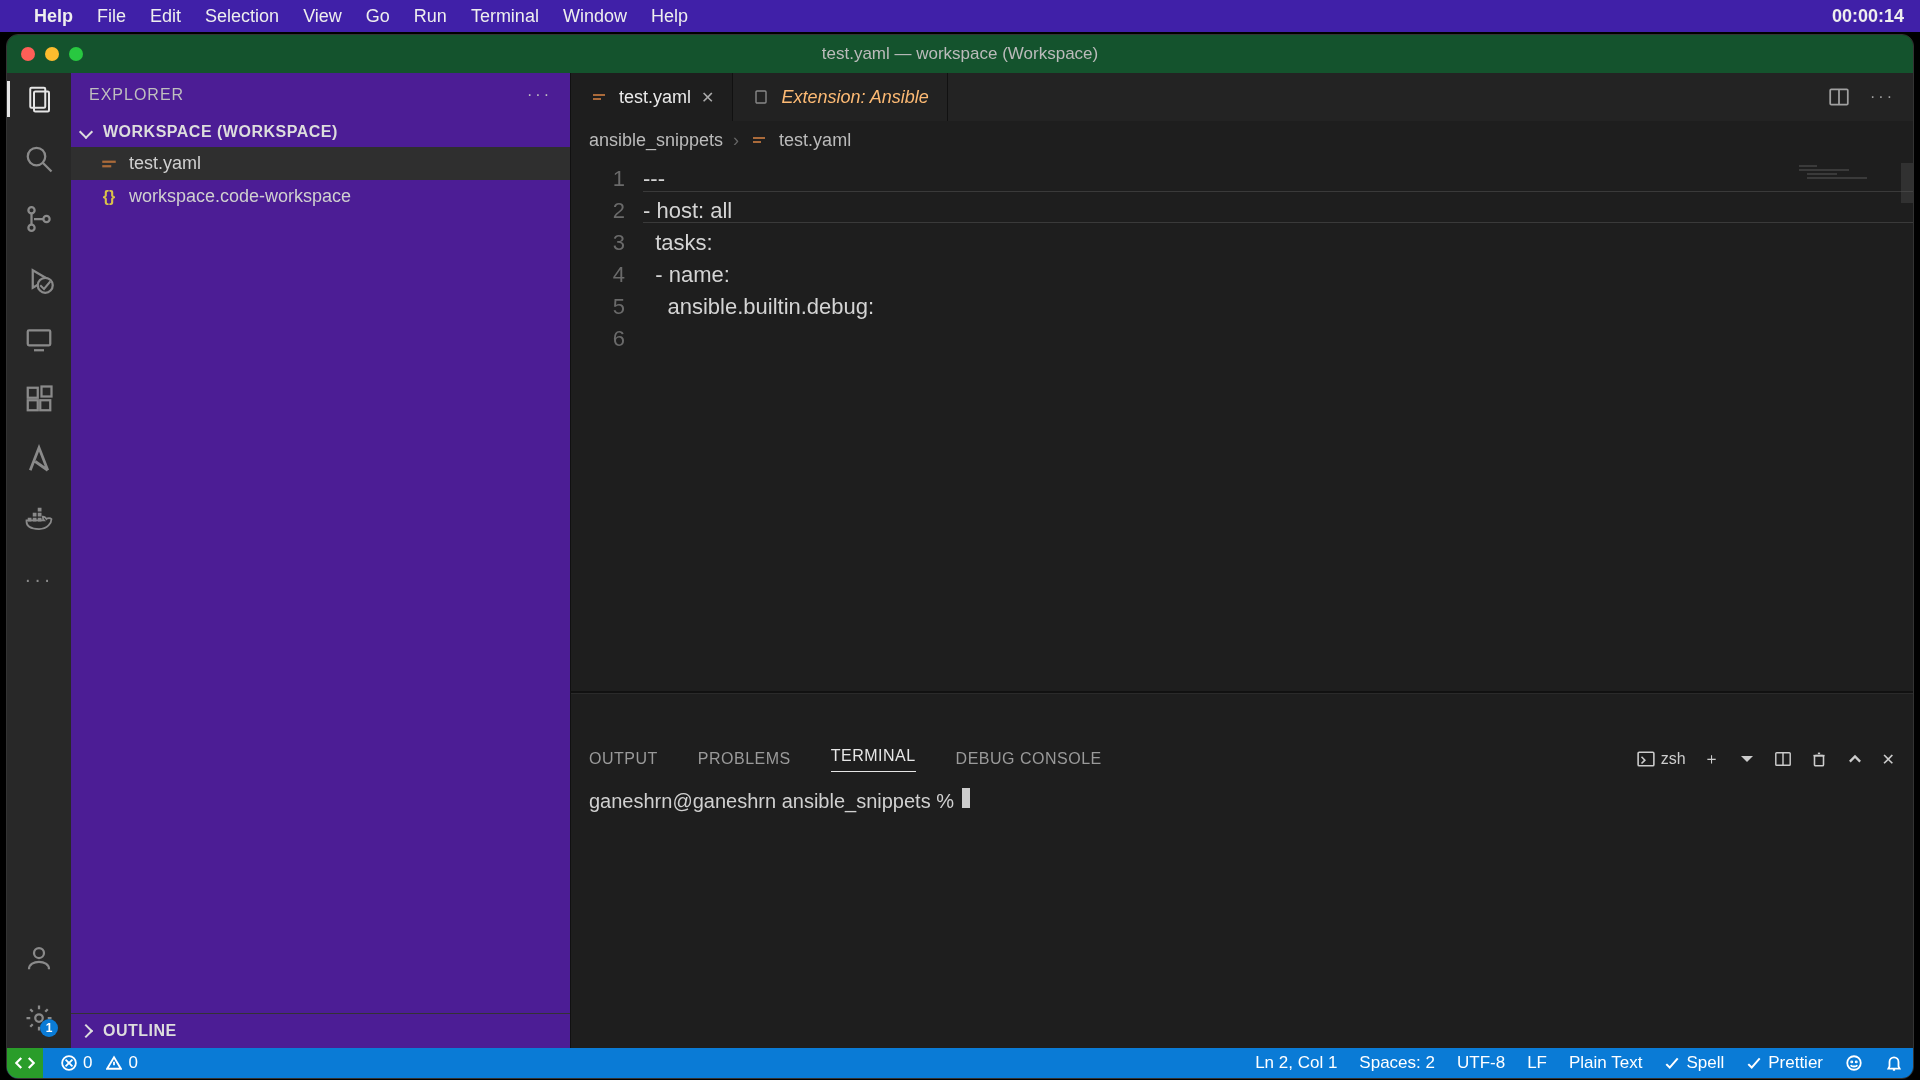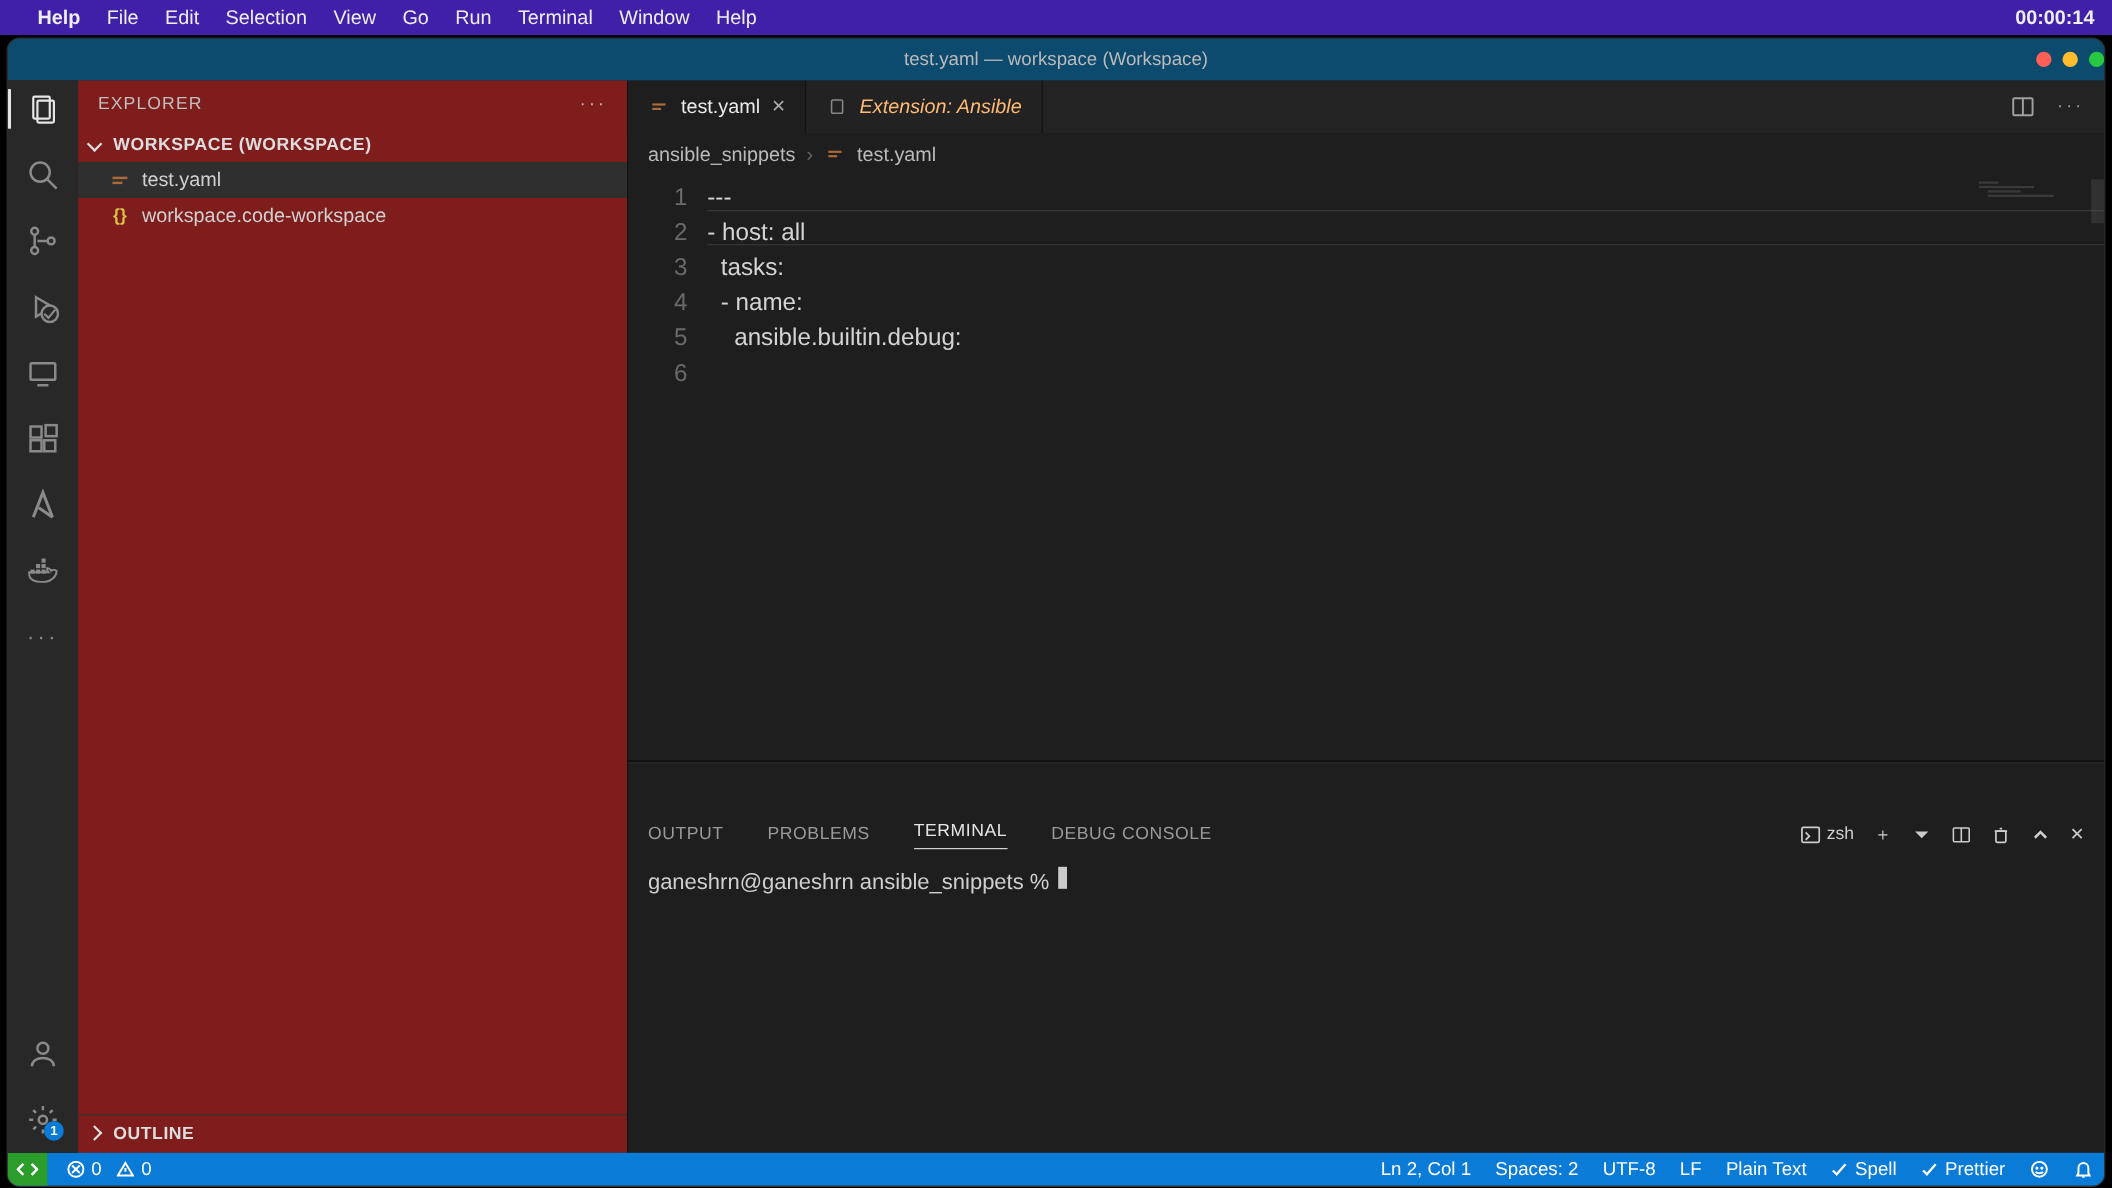--- a/index.html
+++ b/index.html
@@ -18,21 +18,21 @@
 .desktop { position: absolute; top: 32px; bottom: 0; left: 0; right: 0; background: #000; padding: 2px 6px 0 6px; }
 
 .vscode {
   width: 100%; height: calc(1080px - 32px - 3px);
   background: #1e1e1e; border-radius: 12px; overflow: hidden;
   display: flex; flex-direction: column; color: #ccc;
   border: 1px solid #333;
 }
 
 
-.titlebar { height: 38px; background: #0c4a6e; display: flex; align-items: center; position: relative; justify-content: flex-end; }
+.titlebar { height: 38px; background: #14532d; display: flex; align-items: center; position: relative; }
 .traffic { display: flex; gap: 10px; padding-left: 14px; }
 .traffic span { width: 14px; height: 14px; border-radius: 50%; display: inline-block; }
 .tl-close { background: #ff5f57; }
 .tl-min   { background: #febc2e; }
 .tl-max   { background: #28c840; }
 .titlebar .title { position: absolute; left: 50%; transform: translateX(-50%); font-size: 17px; color: #bbb; }
 
 .body { flex: 1; display: flex; min-height: 0; }
 
 
@@ -47,21 +47,21 @@
 }
 .activitybar .bottom { margin-top: auto; padding-bottom: 14px; display:flex; flex-direction:column; gap:28px; align-items:center;}
 .activitybar .badge {
   position:absolute; transform: translate(10px,10px);
   background:#0a7bd6; color:#fff; font-size:12px; width:18px;height:18px;border-radius:50%;
   display:flex;align-items:center;justify-content:center;font-weight:600;
 }
 
 
 .sidebar {
-  width: 500px; background: #7f1d1d; display:flex; flex-direction:column; border-right:1px solid #111;
+  width: 500px; background: #4c1d95; display:flex; flex-direction:column; border-right:1px solid #111;
 }
 .sidebar-header {
   height: 44px; display:flex; align-items:center; justify-content:space-between;
   padding: 0 18px; color:#bfbfbf; font-size:16px; letter-spacing:1px;
 }
 .section-head {
   display:flex; align-items:center; gap:6px; padding: 6px 10px; color:#ddd; font-weight:700;
   font-size:16px; letter-spacing:.5px;
 }
 .tree { flex:1; overflow:auto; }

